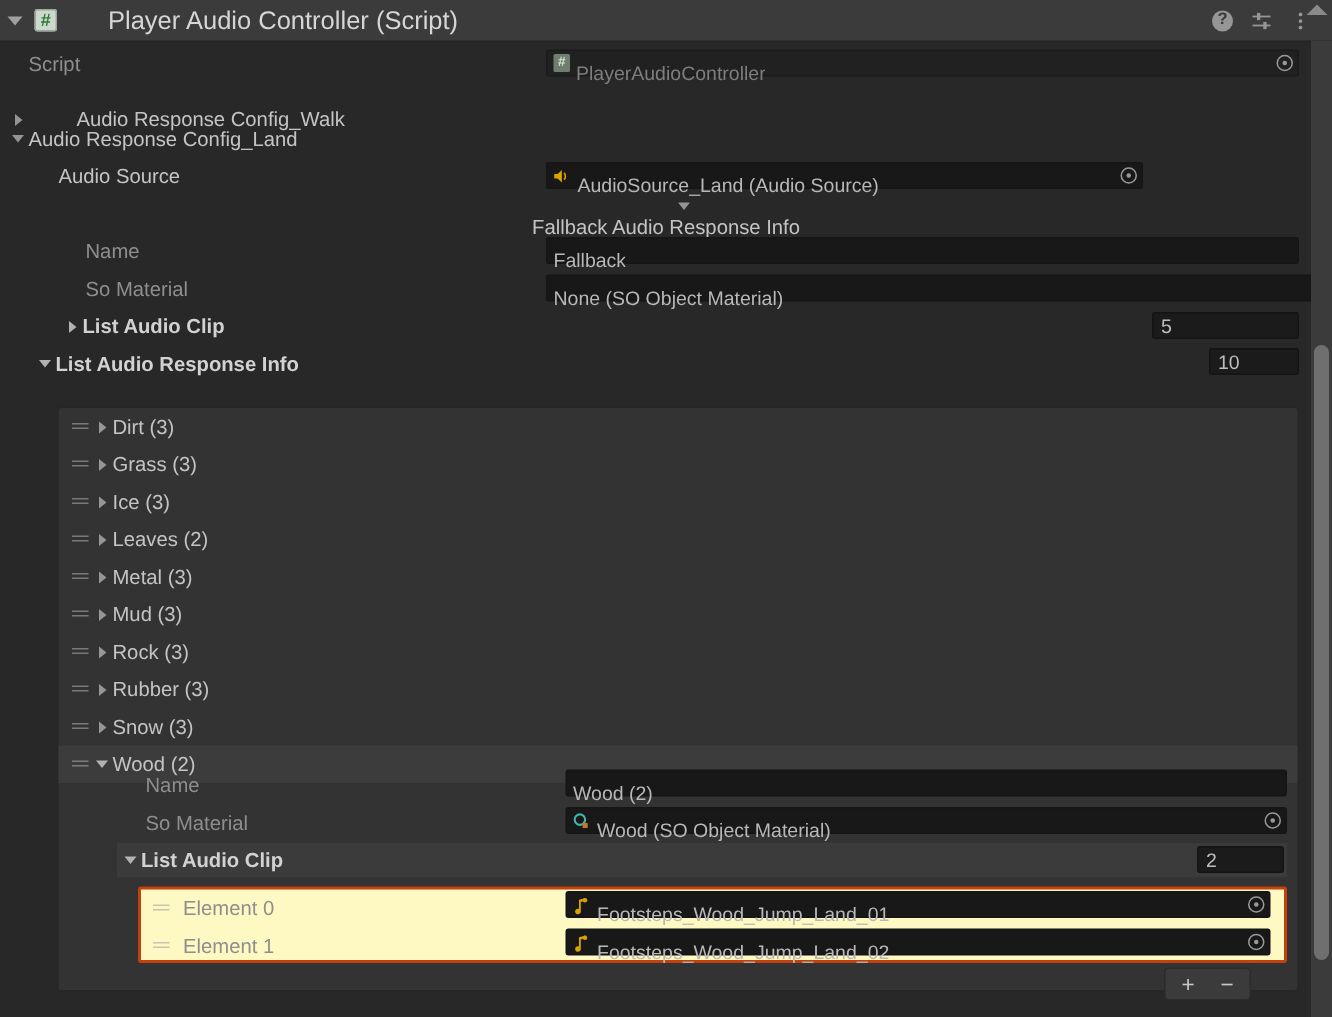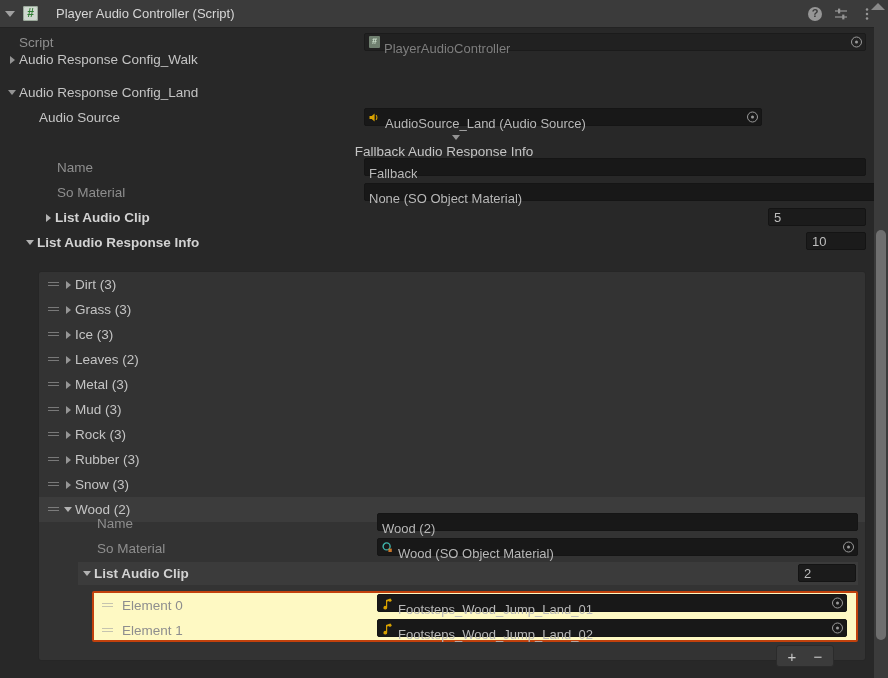--- a/index.html
+++ b/index.html
@@ -33,21 +33,21 @@
     width:15px;height:15px;margin-left:3px;border-radius:2px;
     background:#cfd8cf;
     position:relative;display:inline-block;
     box-shadow:inset 0 0 0 1px #9aa89a;
   }
   .script-badge::before{
     content:"#";position:absolute;left:0;top:-1px;width:15px;height:15px;
     font-size:12px;line-height:16px;text-align:center;color:#2e7d32;font-weight:bold;
     font-family:"Liberation Sans",sans-serif;
   }
-  .hdr-title{margin-left:18px;color:#d6d6d6;font-size:13px;}
+  .hdr-title{margin-left:34px;color:#d6d6d6;font-size:17px;}
   .hdr-icons{margin-left:auto;display:flex;align-items:center;gap:12px;padding-right:14px;}
   .ico{width:14px;height:14px;position:relative;opacity:.72;}
   .ico-help{border-radius:50%;background:#b9b9b9;}
   .ico-help::after{content:"?";position:absolute;left:0;top:-1px;width:14px;text-align:center;
     font-size:11px;font-weight:bold;color:#3b3b3b;line-height:15px;}
   .ico-preset svg,.ico-menu svg{display:block;}
   .hdr-uparrow{
     position:absolute;right:3px;top:3px;width:0;height:0;
     border-left:7px solid transparent;border-right:7px solid transparent;border-bottom:7px solid #8a8a8a;
   }
@@ -166,21 +166,21 @@
 
   <div class="row" style="top:30px;">
     <span class="label dim" style="margin-left:19px;">Script</span>
   </div>
   <div class="field disabled" style="left:364px;top:33px;width:502px;">
     <div class="ico-cs-small"></div>
     <span class="ftext">PlayerAudioController</span>
     <span class="objpick"></span>
   </div>
 
-  <div class="row" style="top:47px;">
+  <div class="row" style="top:67px;gap:32px;">
     <div class="fold" style="margin-left:5px;">
       <div class="tri tri-right-sm tri-dim"></div>
     </div>
     <span class="label">Audio Response Config_Walk</span>
   </div>
 
   <div class="row" style="top:80px;">
     <div class="fold" style="margin-left:5px;">
       <div class="tri tri-down-sm tri-dim"></div>
     </div>

